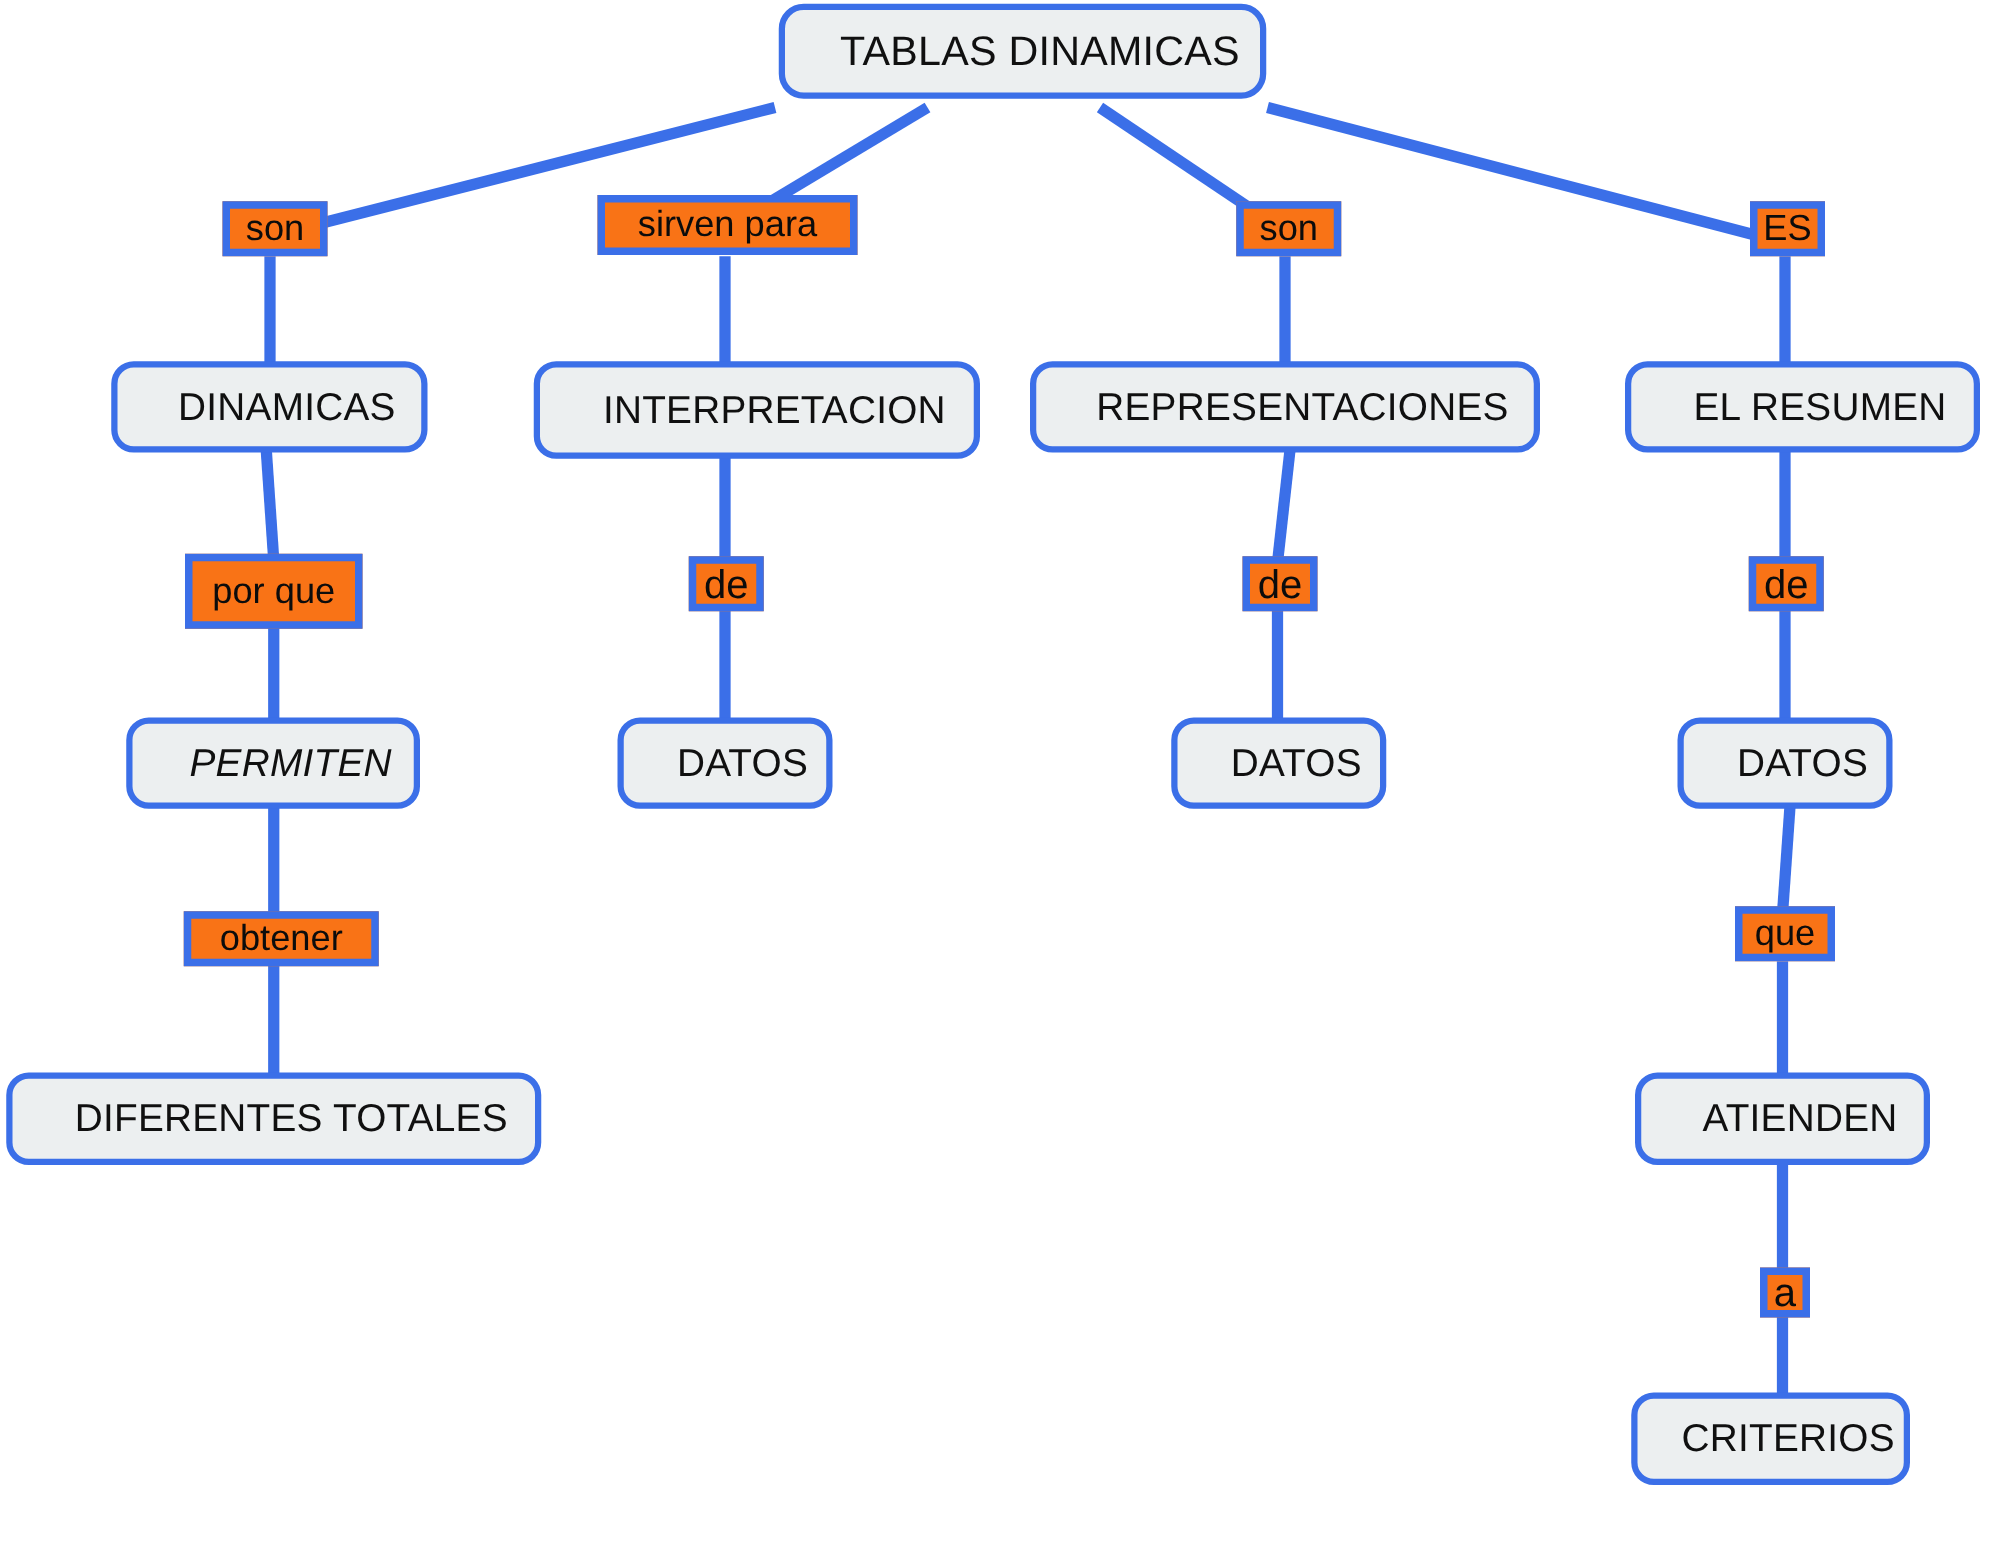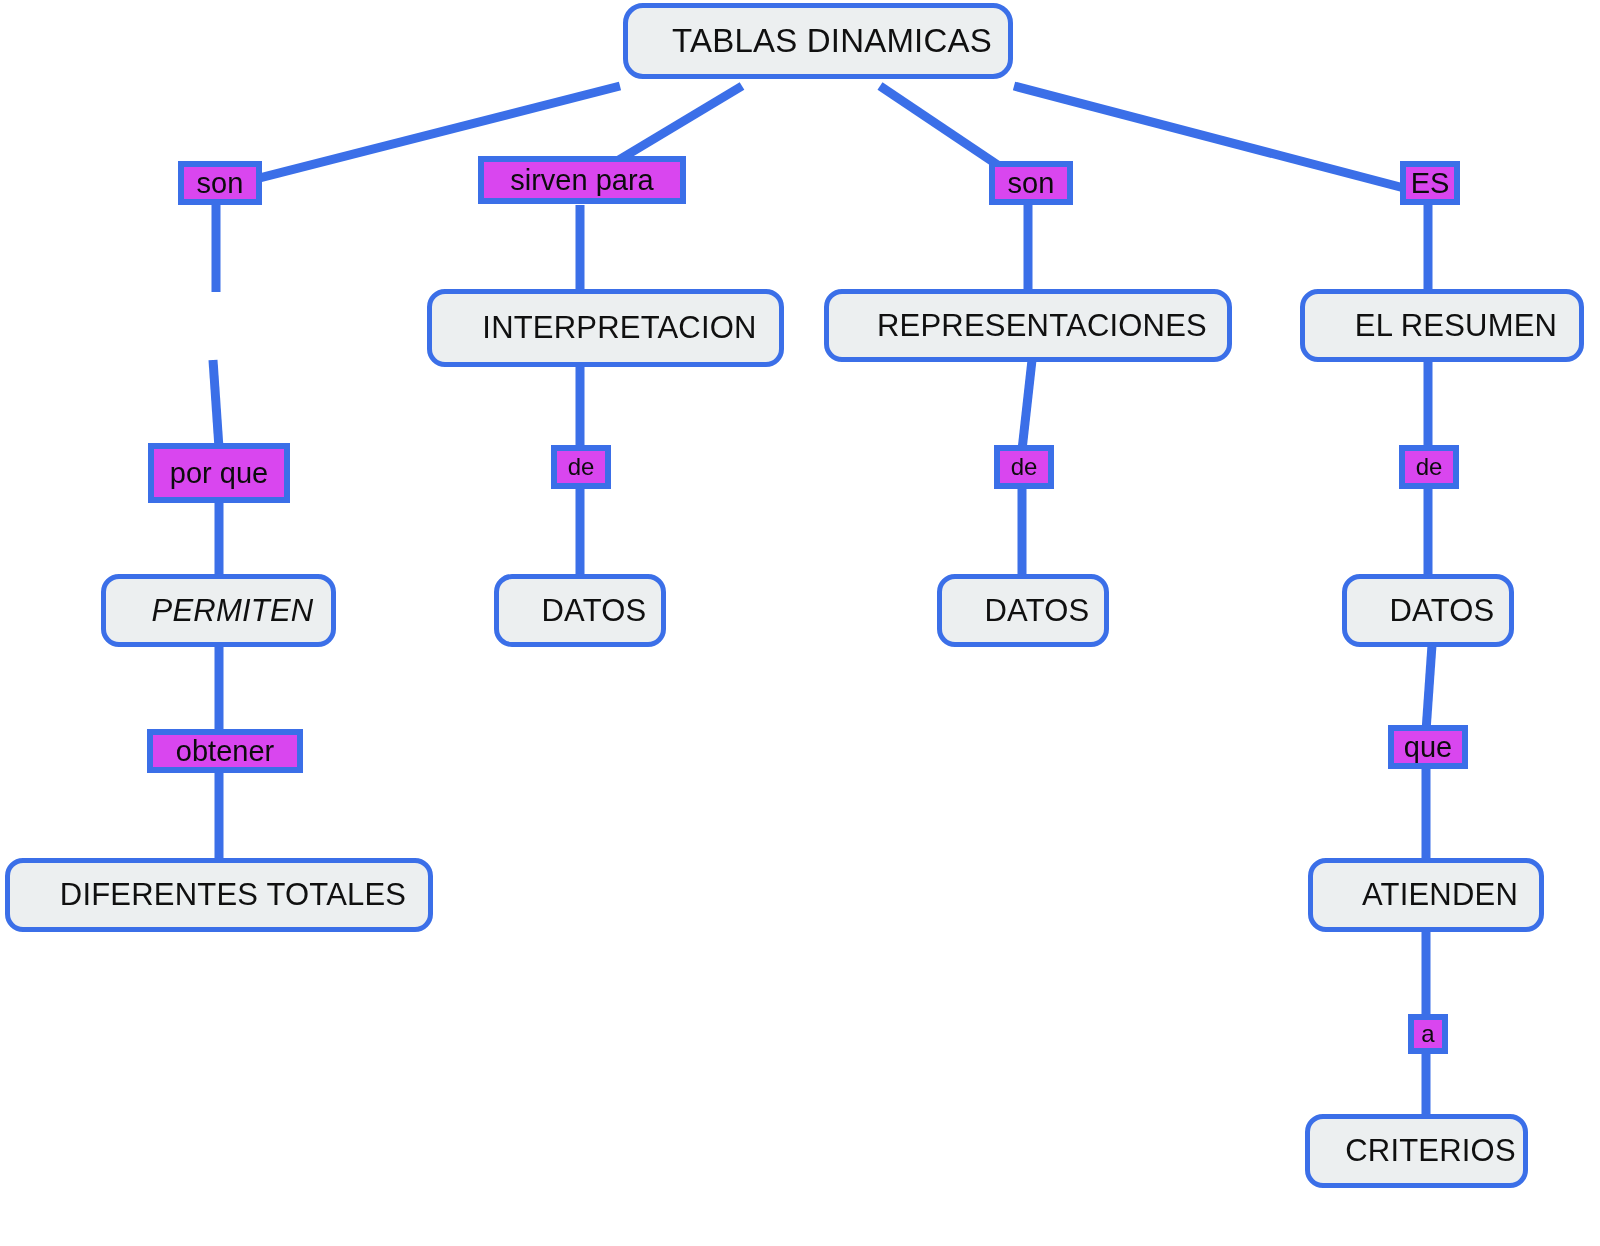--- a/index.html
+++ b/index.html
@@ -47,35 +47,35 @@
   }
   .concept.root {
     border-radius: 20px;
     font-size: 33px;
   }
 
   
   .linkbox {
     position: absolute;
     box-sizing: border-box;
-    background: #d946ef;
+    background: #f97316;
     border: 6px solid #3b6fe8;
     border-radius: 0;
     display: flex;
     align-items: center;
     justify-content: center;
     color: #0c0c0c;
     font-family: "Liberation Sans", sans-serif;
     font-size: 29px;
     font-weight: 400;
     white-space: nowrap;
     z-index: 4;
   }
   .linkbox.small {
-    font-size: 24px;
+    font-size: 32px;
   }
 </style>
 </head>
 <body>
 
 <div id="canvas">
 
   <svg id="edges" viewBox="0 0 1600 1246" width="1600" height="1246" xmlns="http://www.w3.org/2000/svg">
     <g stroke="#3b6fe8" stroke-width="9" stroke-linecap="butt" fill="none">
 
@@ -128,20 +128,21 @@
   <div class="concept root" style="left:623px; top:3px; width:390px; height:76px;">TABLAS DINAMICAS</div>
 
   <div class="linkbox" style="left:178px; top:161px; width:84px; height:44px;">son</div>
 
   <div class="linkbox" style="left:478px; top:156px; width:208px; height:48px;">sirven para</div>
 
   <div class="linkbox" style="left:989px; top:161px; width:84px; height:44px;">son</div>
 
   <div class="linkbox" style="left:1400px; top:161px; width:60px; height:44px;">ES</div>
 
+  <div class="concept" style="left:89px; top:289px; width:253px; height:73px;">DINAMICAS</div>
 
   <div class="concept" style="left:404px; top:289px; width:357px; height:78px;margin-left:23px;">INTERPRETACION</div>
 
   <div class="concept" style="left:824px; top:289px; width:408px; height:73px;">REPRESENTACIONES</div>
 
   <div class="concept" style="left:1300px; top:289px; width:284px; height:73px;">EL RESUMEN</div>
 
   <div class="linkbox" style="left:148px; top:443px; width:142px; height:60px;">por que</div>
 
   <div class="linkbox small" style="left:551px; top:445px; width:60px; height:44px;">de</div>

